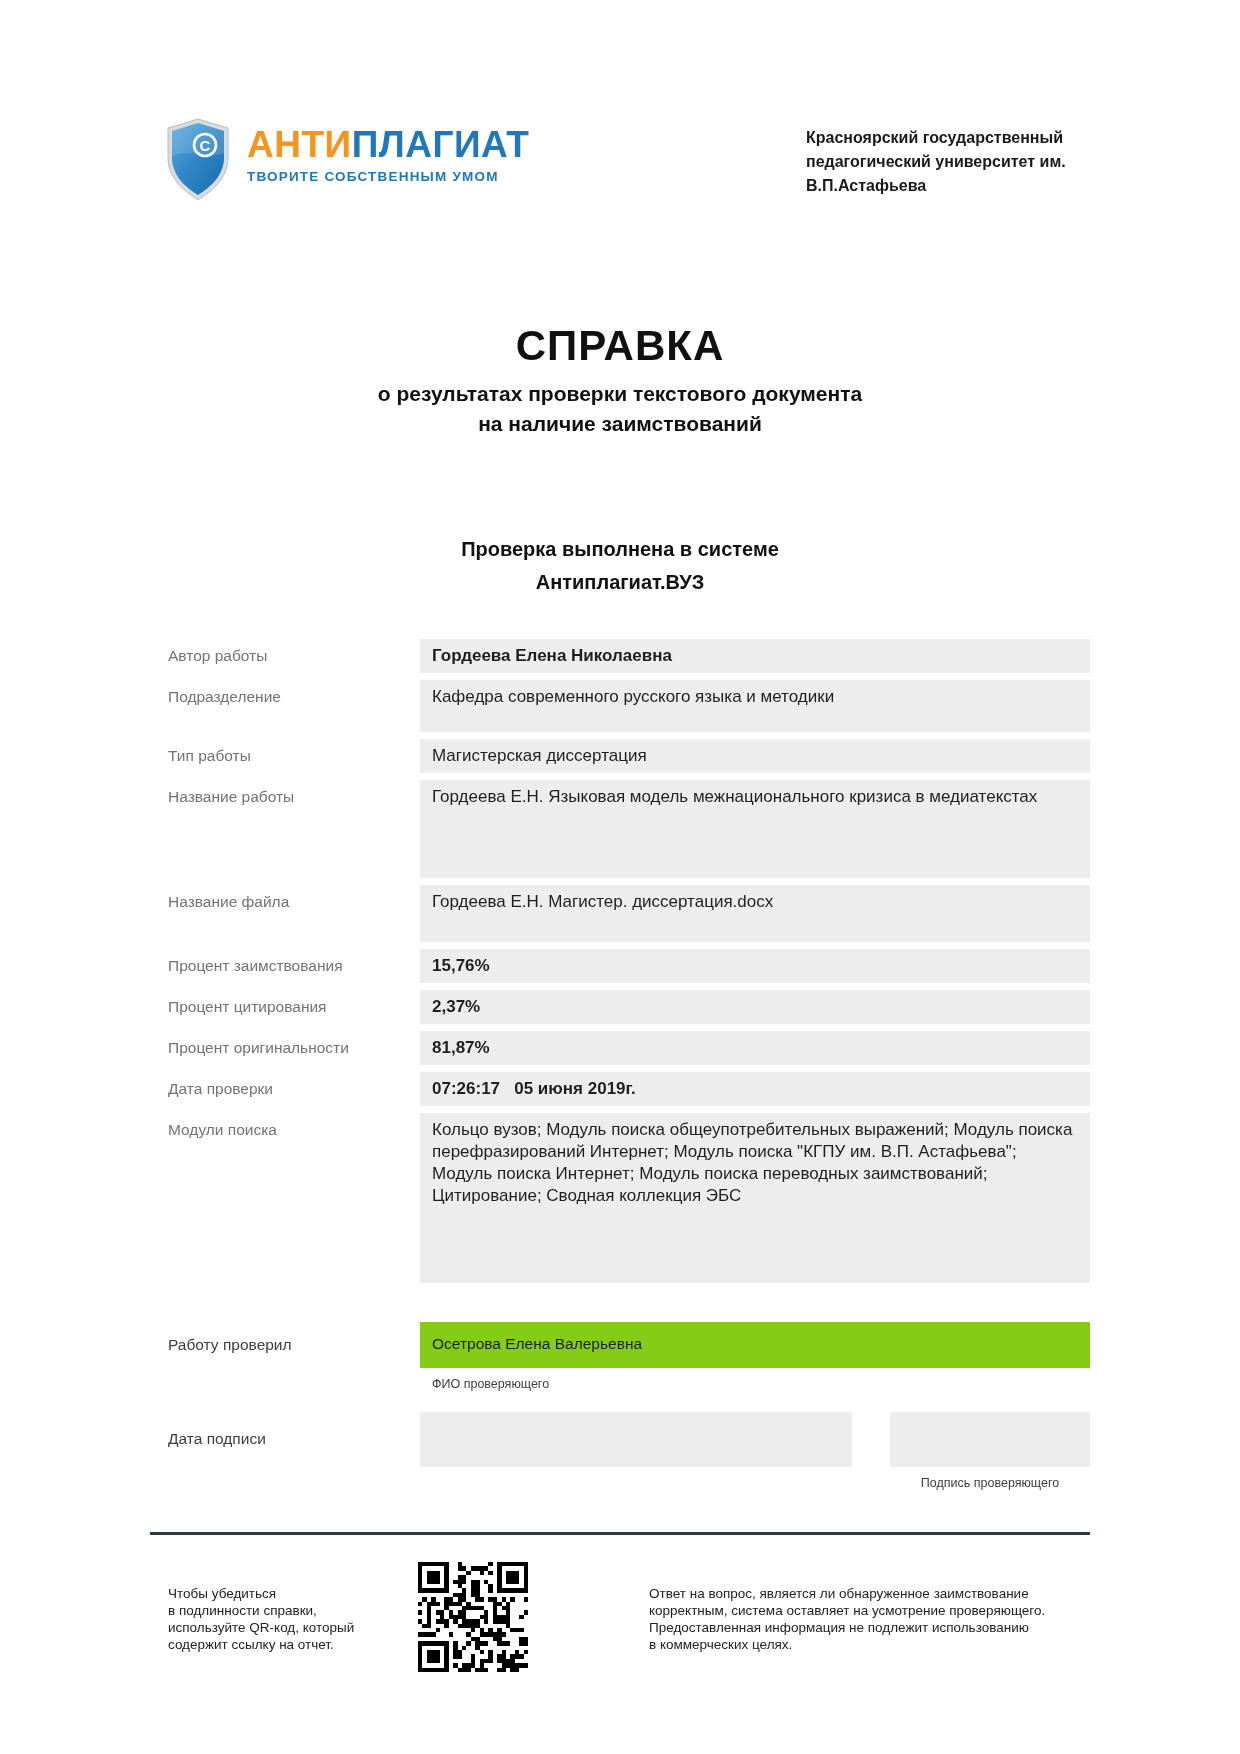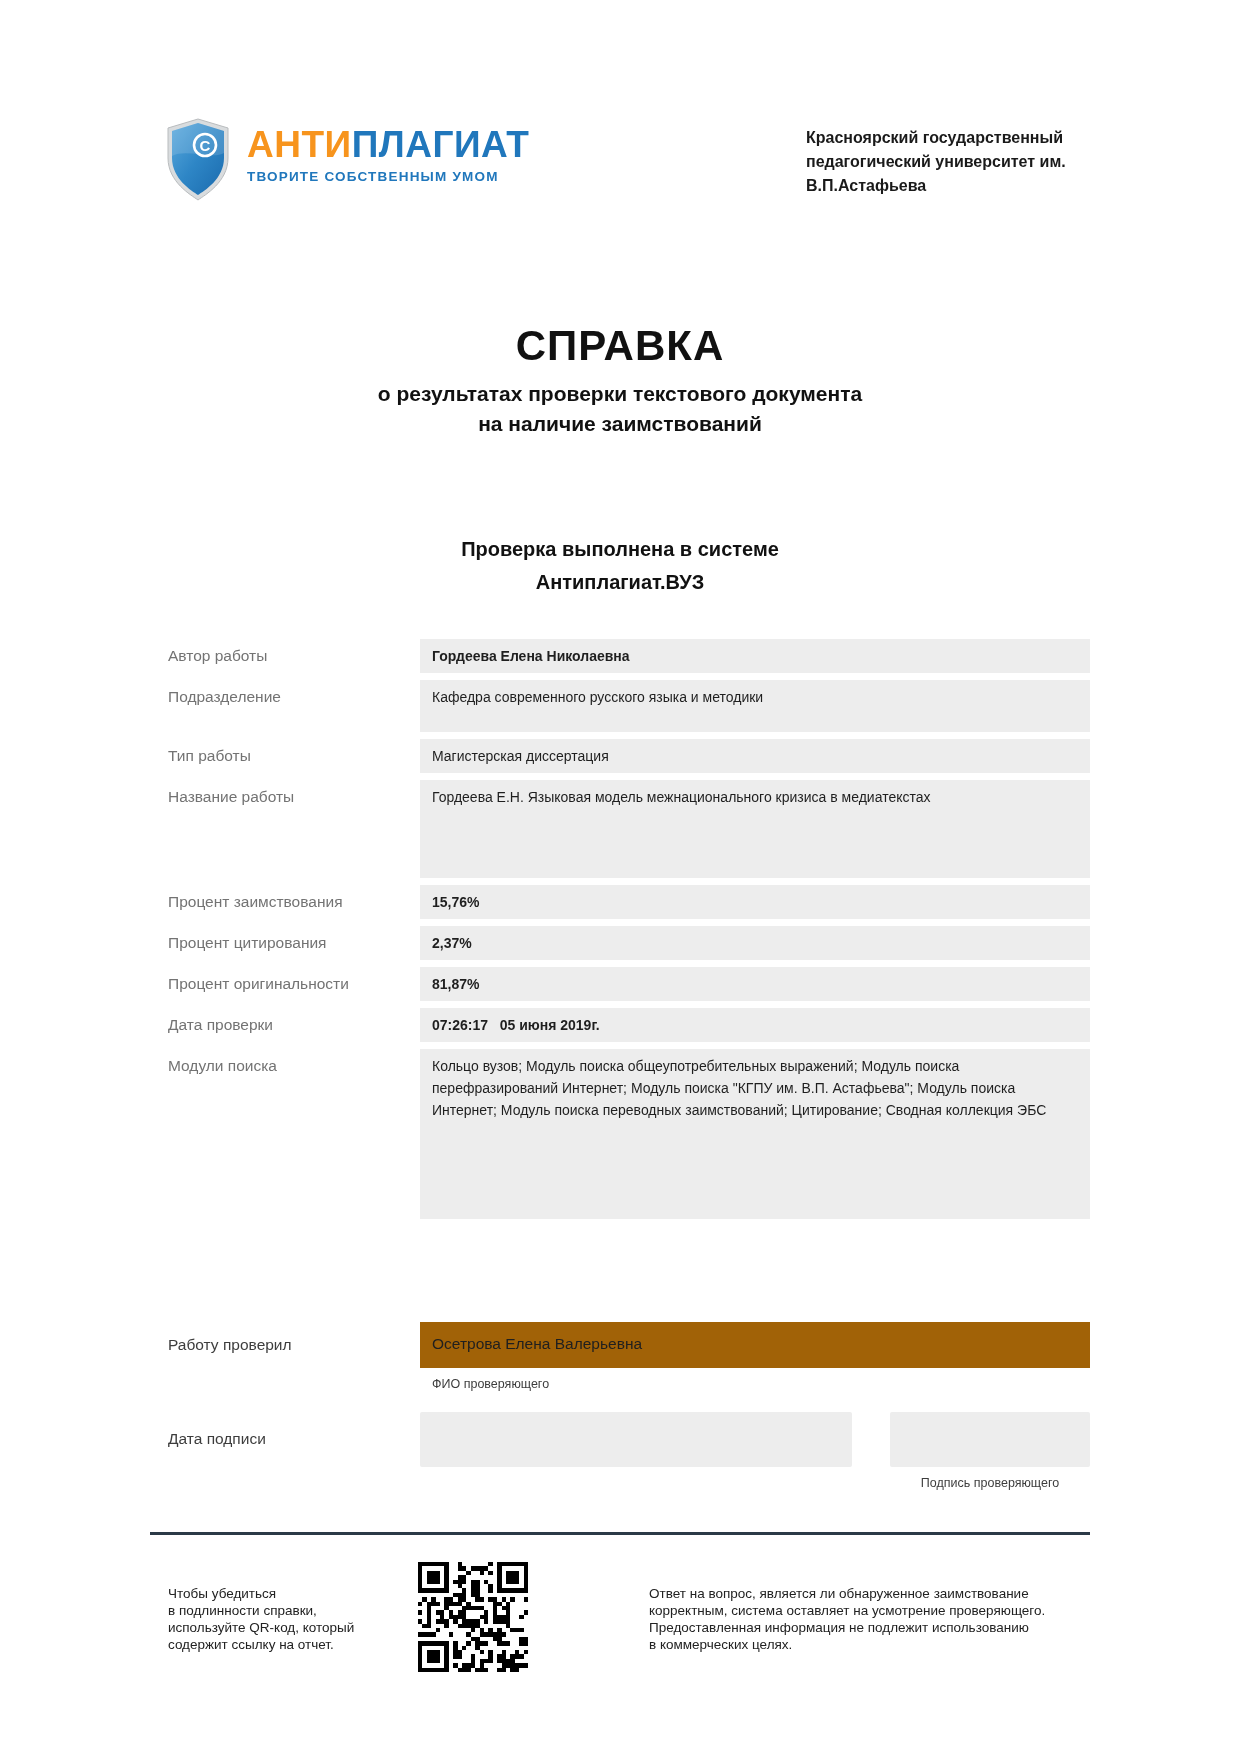--- a/index.html
+++ b/index.html
@@ -22,32 +22,32 @@
   .title-block { position:absolute; left:150px; top:322px; width:940px; text-align:center; }
   .title-main { font-size:42px; font-weight:bold; letter-spacing:1px; color:#111; }
   .title-sub { font-size:21px; font-weight:bold; line-height:30px; margin-top:9px; color:#111; }
   .system-block { position:absolute; left:150px; top:504px; width:940px; text-align:center;
                   font-size:20px; font-weight:bold; line-height:33px; color:#111;margin-top:29px; }
 
   
   .fields { position:absolute; left:150px; top:639px; width:940px; }
   .frow { display:flex; margin-bottom:7px; }
   .flabel { width:270px; padding:7px 10px 0 18px; font-size:15.5px; color:#737373; line-height:20px; }
-  .fvalue { width:670px; background:#ededed; padding:6px 12px; font-size:14px;
+  .fvalue { width:670px; background:#ededed; padding:6px 12px; font-size:17px;
             line-height:22px; white-space:pre-wrap; color:#1f1f1f; }
   .bold-val { font-weight:bold; }
   .h34 { min-height:34px; } .h52 { min-height:52px; } .h30 { min-height:30px; }
   .h98 { min-height:98px; } .h57 { min-height:57px; } .h31 { min-height:31px; }
   .h32 { min-height:32px; } .h170 { min-height:170px; }
 
   
   .reviewer { position:absolute; left:150px; top:1322px; width:940px; }
   .rev-row { display:flex; }
   .rev-label { width:270px; padding:14px 10px 0 18px; font-size:15.5px; color:#3d3d3d; }
-  .rev-value { width:670px; min-height:46px; background:#a16207; padding:13px 12px 0 12px; font-size:15.5px; }
+  .rev-value { width:670px; min-height:46px; background:#84cc16; padding:13px 12px 0 12px; font-size:15.5px; }
   .rev-caption { margin-left:282px; margin-top:9px; font-size:12.5px; color:#3d3d3d; }
 
   
   .signature { position:absolute; left:150px; top:1412px; width:940px; }
   .sig-row { display:flex; }
   .sig-label { width:270px; padding:18px 10px 0 18px; font-size:15.5px; color:#3d3d3d; }
   .sig-box1 { width:432px; height:55px; background:#ededed; border-radius:2px; }
   .sig-gap { width:38px; }
   .sig-box2 { width:200px; height:55px; background:#ededed; border-radius:2px; }
   .sig-caption { position:absolute; left:740px; top:64px; width:200px; text-align:center;
@@ -112,20 +112,24 @@
       <div class="flabel">Подразделение</div>
       <div class="fvalue h52">Кафедра современного русского языка и методики</div>
     </div>
     <div class="frow">
       <div class="flabel">Тип работы</div>
       <div class="fvalue h30">Магистерская диссертация</div>
     </div>
     <div class="frow">
       <div class="flabel">Название работы</div>
       <div class="fvalue h98">Гордеева Е.Н. Языковая модель межнационального кризиса в медиатекстах</div>
+    </div>
+    <div class="frow">
+      <div class="flabel">Название файла</div>
+      <div class="fvalue h57">Гордеева Е.Н. Магистер. диссертация.docx</div>
     </div>
     <div class="frow">
       <div class="flabel">Процент заимствования</div>
       <div class="fvalue bold-val h31">15,76%</div>
     </div>
     <div class="frow">
       <div class="flabel">Процент цитирования</div>
       <div class="fvalue bold-val h32">2,37%</div>
     </div>
     <div class="frow">

